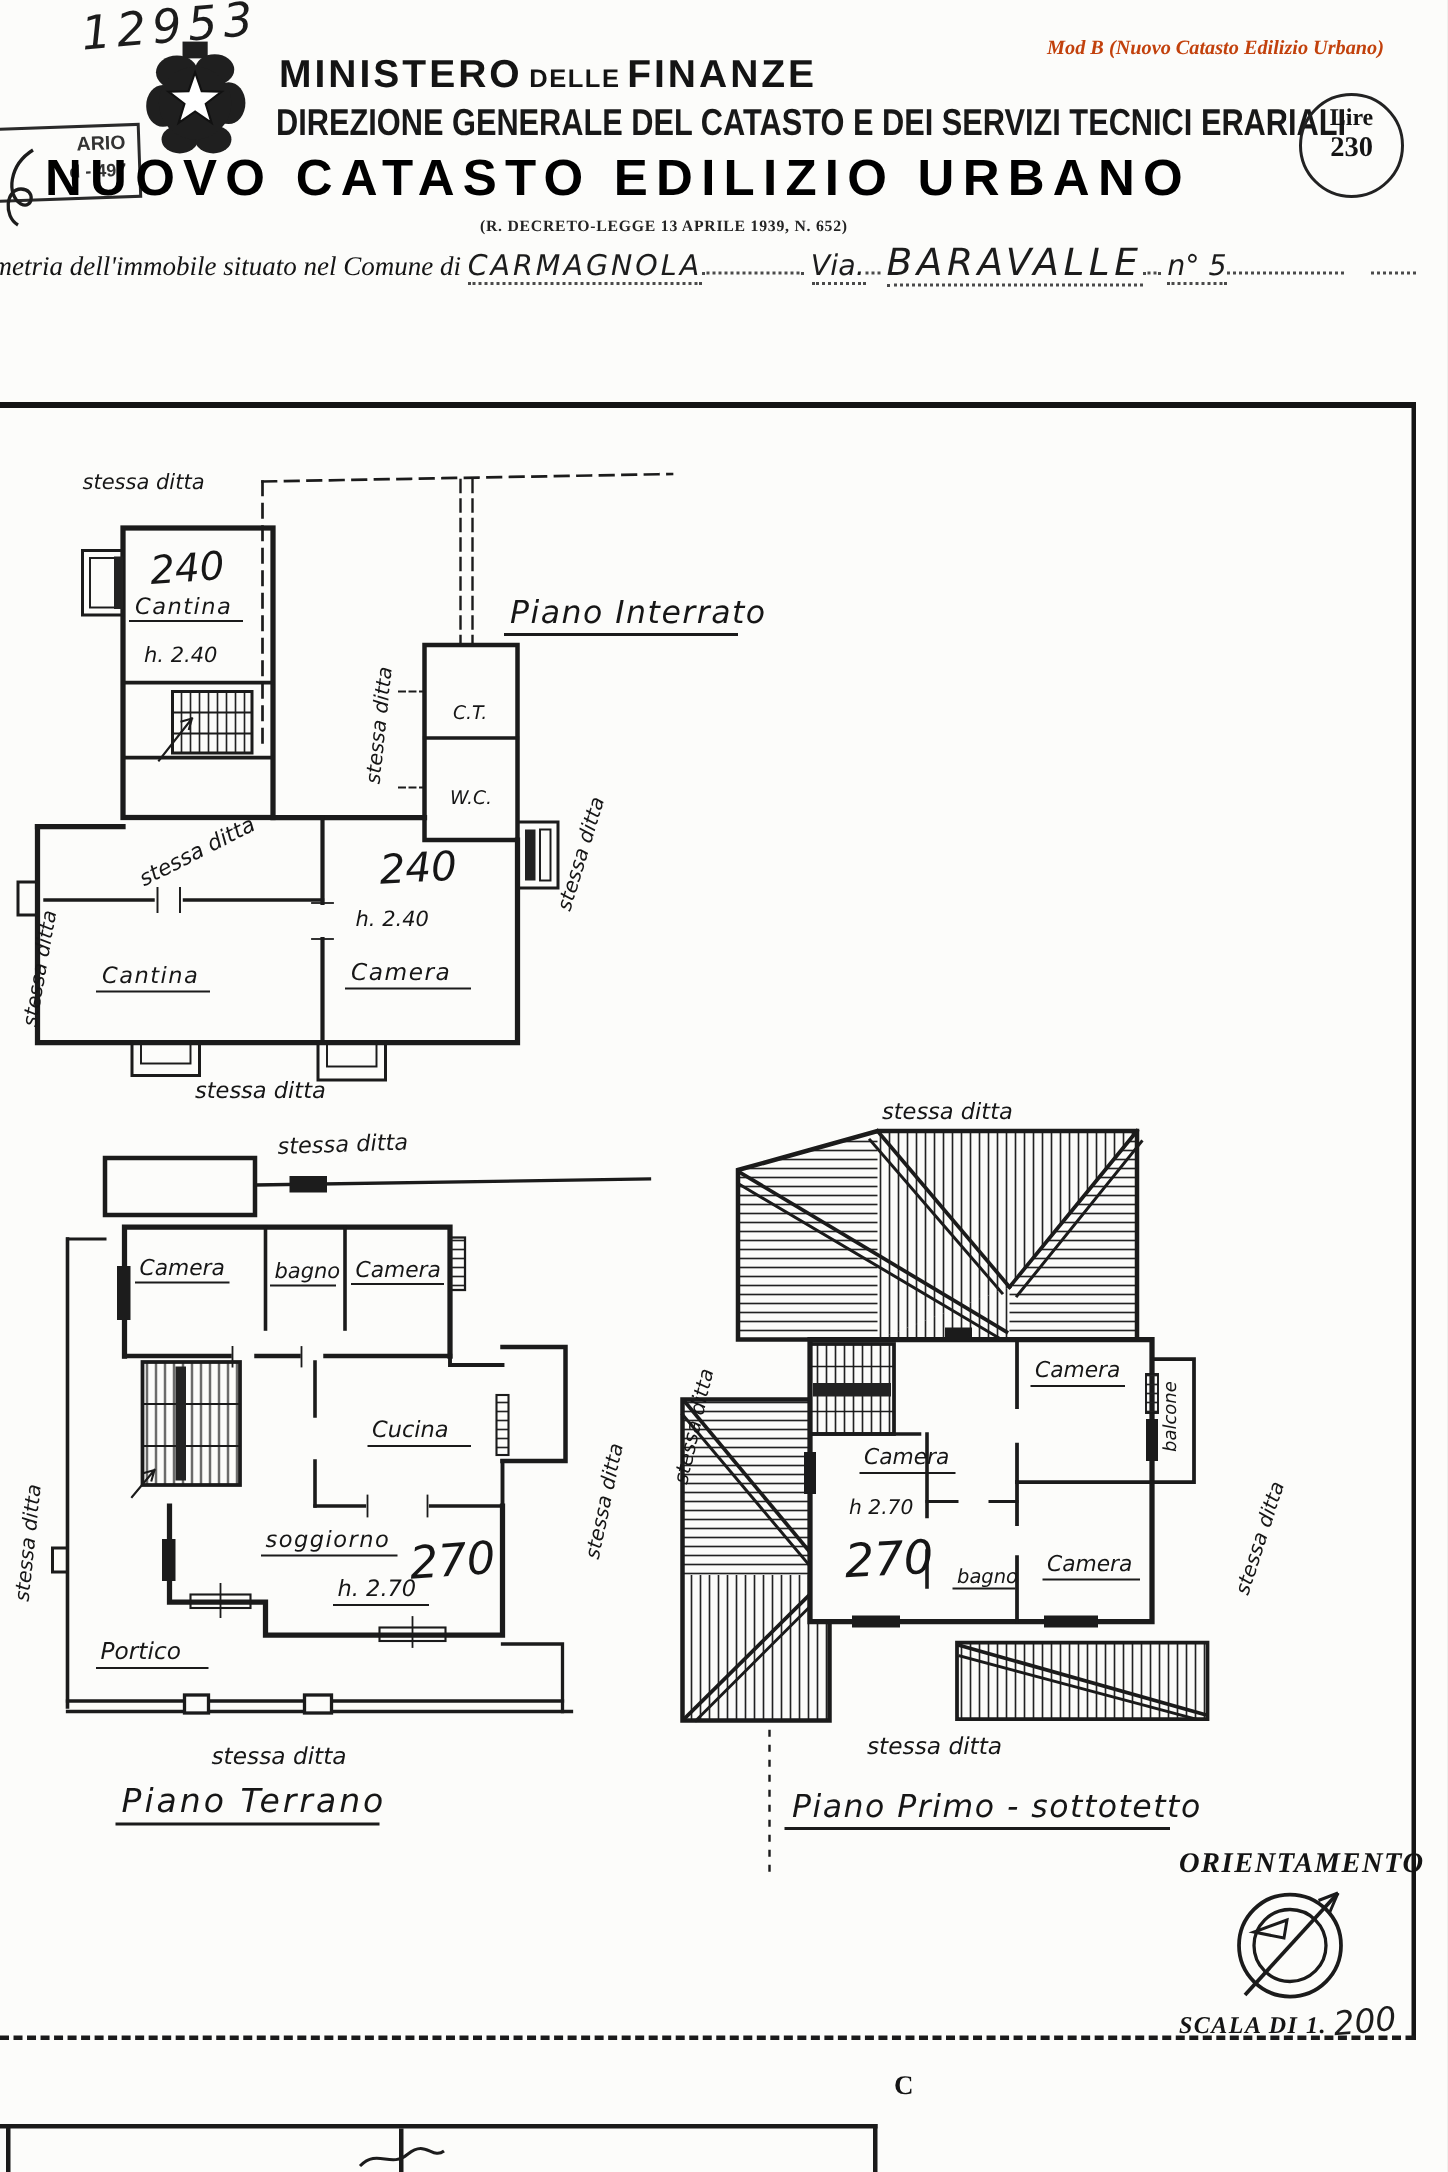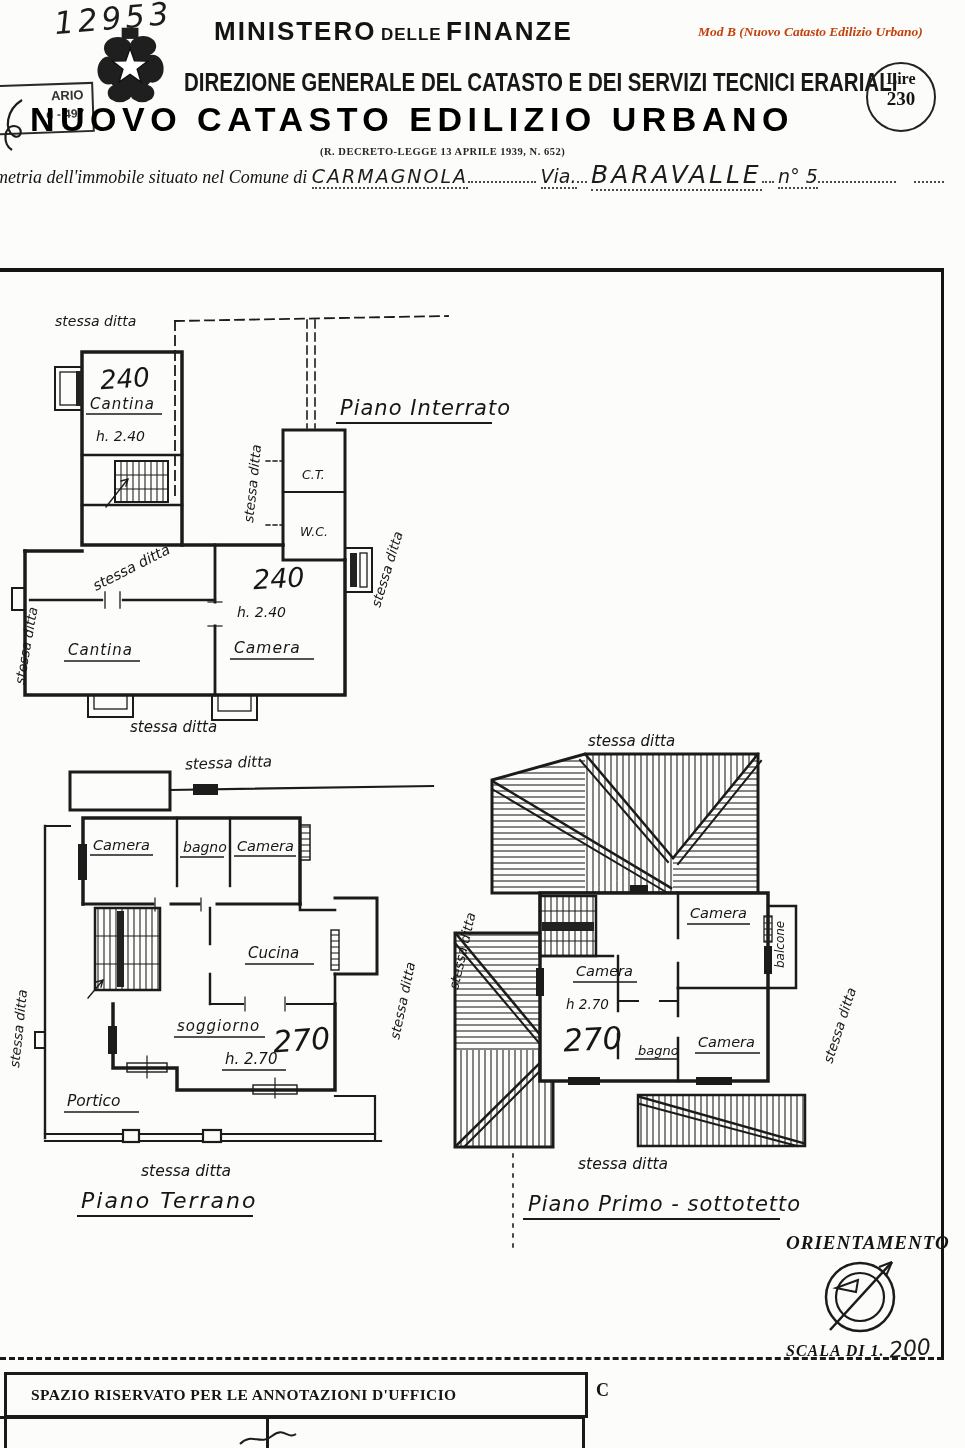--- a/index.html
+++ b/index.html
@@ -36,21 +36,21 @@
       <ellipse cx="57" cy="26" rx="14" ry="11"></ellipse>
       <ellipse cx="20" cy="52" rx="12" ry="15"></ellipse>
       <ellipse cx="67" cy="50" rx="12" ry="15"></ellipse>
       <ellipse cx="32" cy="76" rx="13" ry="10"></ellipse>
       <ellipse cx="56" cy="76" rx="13" ry="10"></ellipse>
       <circle cx="43" cy="50" r="26"></circle>
     </g>
     <path d="M43,28 L47.7,41.5 L62,41.8 L50.6,50.5 L54.8,64.2 L43,56 L31.2,64.2 L35.4,50.5 L24,41.8 L38.3,41.5 Z" fill="#ffffff" stroke="#111111" stroke-width="1.5"></path>
   </svg>
 
-  <div class="abs" style="left:186px;top:16px;white-space:nowrap;margin-left:28px;">
+  <div class="abs" style="left:186px;top:34px;white-space:nowrap;">
     <span style="font-size:26px;font-weight:bold;letter-spacing:2px;">MINISTERO</span>
     <span style="font-size:17px;font-weight:bold;letter-spacing:1px;">DELLE</span>
     <span style="font-size:26px;font-weight:bold;letter-spacing:2px;">FINANZE</span>
   </div>
 
   <div class="abs" style="left:184px;top:68px;font-size:25px;font-weight:bold;transform:scaleX(0.82);transform-origin:left center;white-space:nowrap;color:#181818;">DIREZIONE GENERALE DEL CATASTO E DEI SERVIZI TECNICI ERARIALI</div>
 
   <div class="abs serif-it" style="left:698px;top:24px;font-size:13.5px;font-weight:bold;color:#c2410c;">Mod B (Nuovo Catasto Edilizio Urbano)</div>
 
   <div class="abs" style="left:866px;top:62px;width:66px;height:60px;border:2.5px solid #222;border-radius:50%;text-align:center;padding-top:6px;">
@@ -283,23 +283,20 @@
     <path d="M30,78 L92,10" stroke="#1b1b1b" stroke-width="2.5" fill="none"></path>
     <path d="M92,10 L79,15 M92,10 L86,24" stroke="#1b1b1b" stroke-width="2" fill="none"></path>
     <path d="M58,28 L36,36 L56,40 Z" fill="#fcfcfa" stroke="#1b1b1b" stroke-width="2"></path>
   </svg>
 
   <div class="abs" style="left:786px;top:1336px;white-space:nowrap;">
     <span class="serif-b" style="font-size:16px;font-style:italic;letter-spacing:1px;">SCALA DI 1.</span>
     <span class="hw" style="font-size:22px;display:inline-block;transform:rotate(-5deg);">200</span>
   </div>
 
-  <div class="abs" style="left:4px;top:1372px;width:578px;height:40px;border:3px solid #1a1a1a;display:flex;align-items:center;">
-    <span class="serif-b" style="font-size:15.5px;letter-spacing:0.4px;padding-left:24px;">SPAZIO RISERVATO PER LE ANNOTAZIONI D'UFFICIO</span>
-  </div>
   <div class="abs serif-b" style="left:596px;top:1380px;font-size:18px;">C</div>
 
   <div class="abs" style="left:0;top:1416px;width:585px;border-top:3px solid #1a1a1a;"></div>
   <div class="abs" style="left:4px;top:1416px;height:32px;border-left:3px solid #1a1a1a;"></div>
   <div class="abs" style="left:266px;top:1419px;height:29px;border-left:3px solid #1a1a1a;"></div>
   <div class="abs" style="left:582px;top:1416px;height:32px;border-left:3px solid #1a1a1a;"></div>
 
   <svg class="abs" style="left:238px;top:1430px;" width="64" height="18" viewBox="0 0 64 18">
     <path d="M2,14 C 14,2 22,16 34,6 S 50,10 58,4" fill="none" stroke="#1c1c1c" stroke-width="2"></path>
   </svg>

